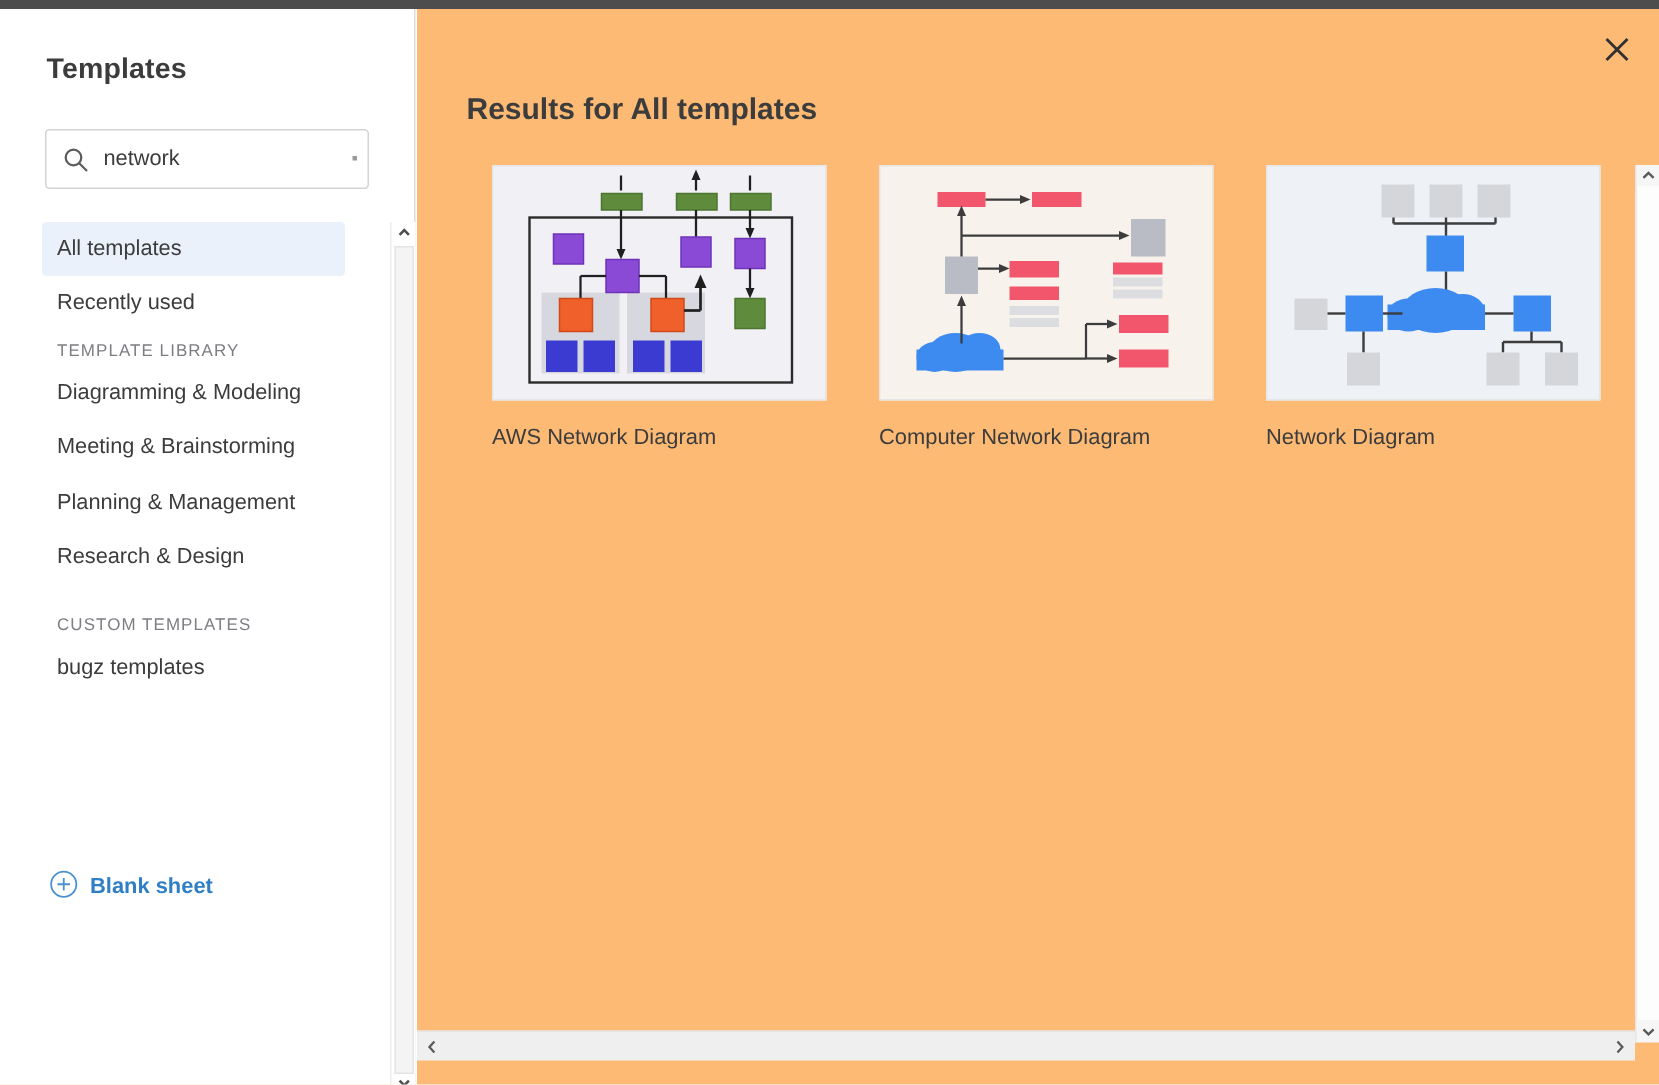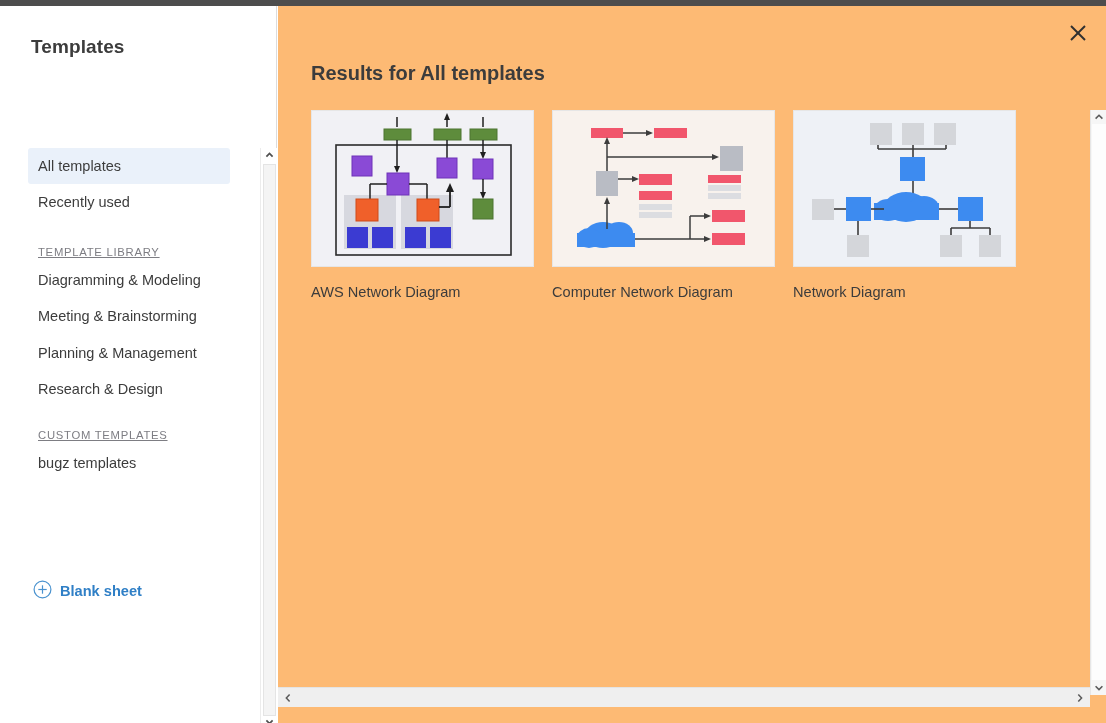--- a/index.html
+++ b/index.html
@@ -65,25 +65,24 @@
     margin: 0 30px 0 28px;
     padding: 9px 10px 9px 10px;
     font-size: 14.5px; color: #3c3c3c;
     border-radius: 3px;
     line-height: 1.25;
   }
   .nav-item.active {
     background: #eaf1fa;
   }
   .nav-section {
-    margin: 26px 0 4px 28px;
+    margin: 8px 0 4px 28px;
     padding: 0 10px;
     font-size: 11.3px; color: #7d7d83;
     letter-spacing: .72px;
-    text-decoration: underline;
   }
   .nav-section.second { margin-top: 22px; }
 
   .blank-sheet {
     position: absolute; left: 33px; top: 574px;
     display: flex; align-items: flex-end; gap: 8px;
   }
   .plus-icon { width: 19px; height: 19px; display:block; }
   .blank-sheet-label {
     font-size: 14.6px; font-weight: bold; color: #2f7fc6;
@@ -121,22 +120,22 @@
     position: absolute; right: 17px; top: 16px;
     width: 22px; height: 22px;
     cursor: pointer;
   }
   .results-title {
     position: absolute; left: 33px; top: 56px;
     font-size: 20px; font-weight: bold; color: #3c3c3c;
   }
 
   .cards {
-    position: absolute; left: 33px; top: 104px;
-    display: flex; gap: 18px;
+    position: absolute; left: 50px; top: 104px;
+    display: flex; gap: 35px;
   }
   .card { width: 223px; }
   .card-thumb {
     width: 223px; height: 157px;
     position: relative;
     overflow: hidden;
     border: 1px solid #e6e6e6;
   }
   .card-label {
     margin-top: 17px;
@@ -176,20 +175,28 @@
 <body>
 
 <div id="app">
 
   <div class="topstrip"></div>
 
   <div class="sidebar">
 
     <div class="sidebar-title">Templates</div>
 
+    <div class="searchbox">
+      <svg class="search-icon" viewBox="0 0 17 17">
+        <circle cx="7" cy="7" r="5.2" fill="none" stroke="#5c5c5c" stroke-width="1.5"></circle>
+        <line x1="10.8" y1="10.8" x2="16" y2="16" stroke="#5c5c5c" stroke-width="1.5"></line>
+      </svg>
+      <div class="search-text">network</div>
+      <div class="search-clear"></div>
+    </div>
 
     <div class="nav-list">
       <div class="nav-item active">
         <span>All templates</span>
       </div>
       <div class="nav-item">
         <span>Recently used</span>
       </div>
 
       <div class="nav-section">TEMPLATE LIBRARY</div>

